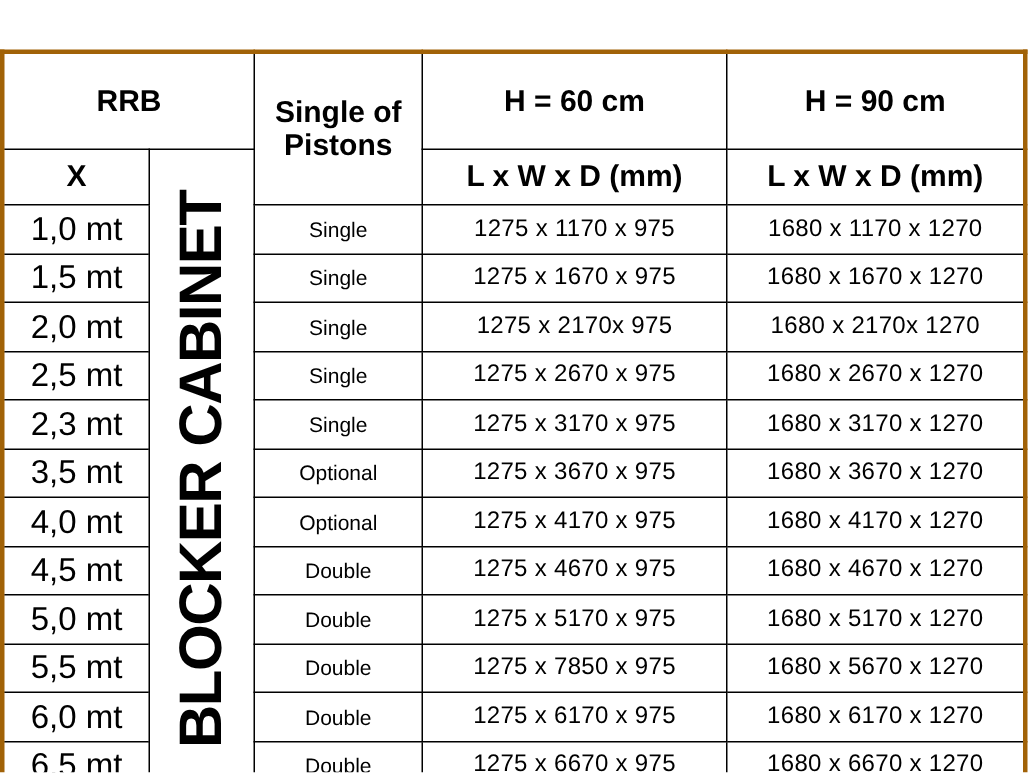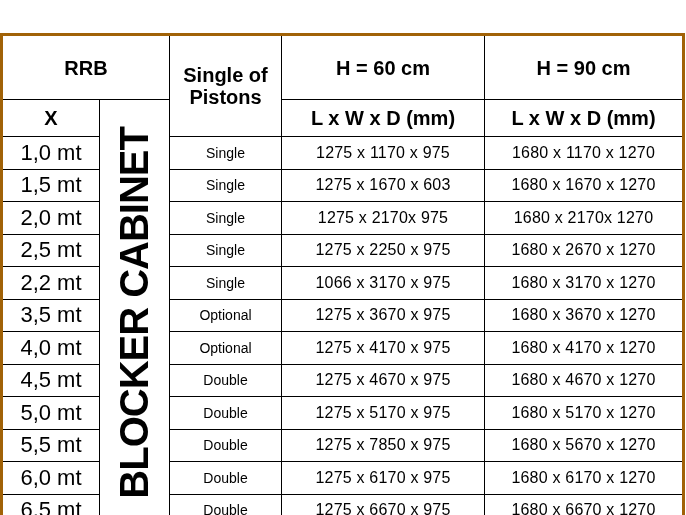--- a/index.html
+++ b/index.html
@@ -107,39 +107,39 @@
 
       <tr class="data-row">
         <td class="x-cell">1,0 mt</td>
         <td class="pistons-cell">Single</td>
         <td class="dim-cell">1275 x 1170 x 975</td>
         <td class="dim-cell">1680 x 1170 x 1270</td>
       </tr>
       <tr class="data-row">
         <td class="x-cell">1,5 mt</td>
         <td class="pistons-cell">Single</td>
-        <td class="dim-cell">1275 x 1670 x 603</td>
+        <td class="dim-cell">1275 x 1670 x 975</td>
         <td class="dim-cell">1680 x 1670 x 1270</td>
       </tr>
       <tr class="data-row">
         <td class="x-cell">2,0 mt</td>
         <td class="pistons-cell">Single</td>
         <td class="dim-cell">1275 x 2170x 975</td>
         <td class="dim-cell">1680 x 2170x 1270</td>
       </tr>
       <tr class="data-row">
         <td class="x-cell">2,5 mt</td>
         <td class="pistons-cell">Single</td>
-        <td class="dim-cell">1275 x 2250 x 975</td>
+        <td class="dim-cell">1275 x 2670 x 975</td>
         <td class="dim-cell">1680 x 2670 x 1270</td>
       </tr>
       <tr class="data-row">
-        <td class="x-cell">2,2 mt</td>
+        <td class="x-cell">2,3 mt</td>
         <td class="pistons-cell">Single</td>
-        <td class="dim-cell">1066 x 3170 x 975</td>
+        <td class="dim-cell">1275 x 3170 x 975</td>
         <td class="dim-cell">1680 x 3170 x 1270</td>
       </tr>
       <tr class="data-row">
         <td class="x-cell">3,5 mt</td>
         <td class="pistons-cell">Optional</td>
         <td class="dim-cell">1275 x 3670 x 975</td>
         <td class="dim-cell">1680 x 3670 x 1270</td>
       </tr>
       <tr class="data-row">
         <td class="x-cell">4,0 mt</td>

